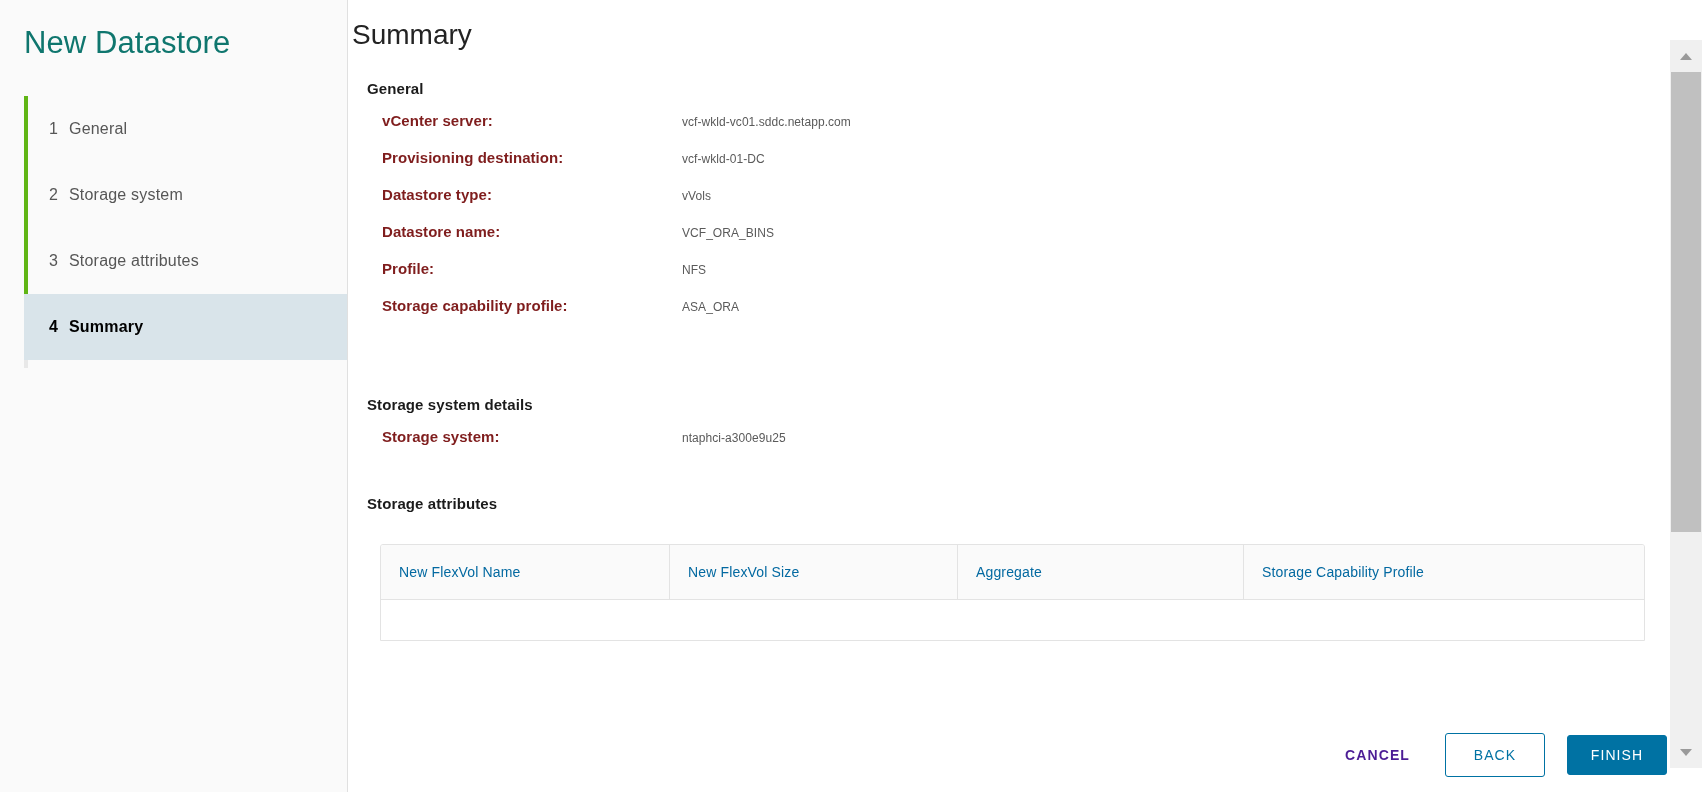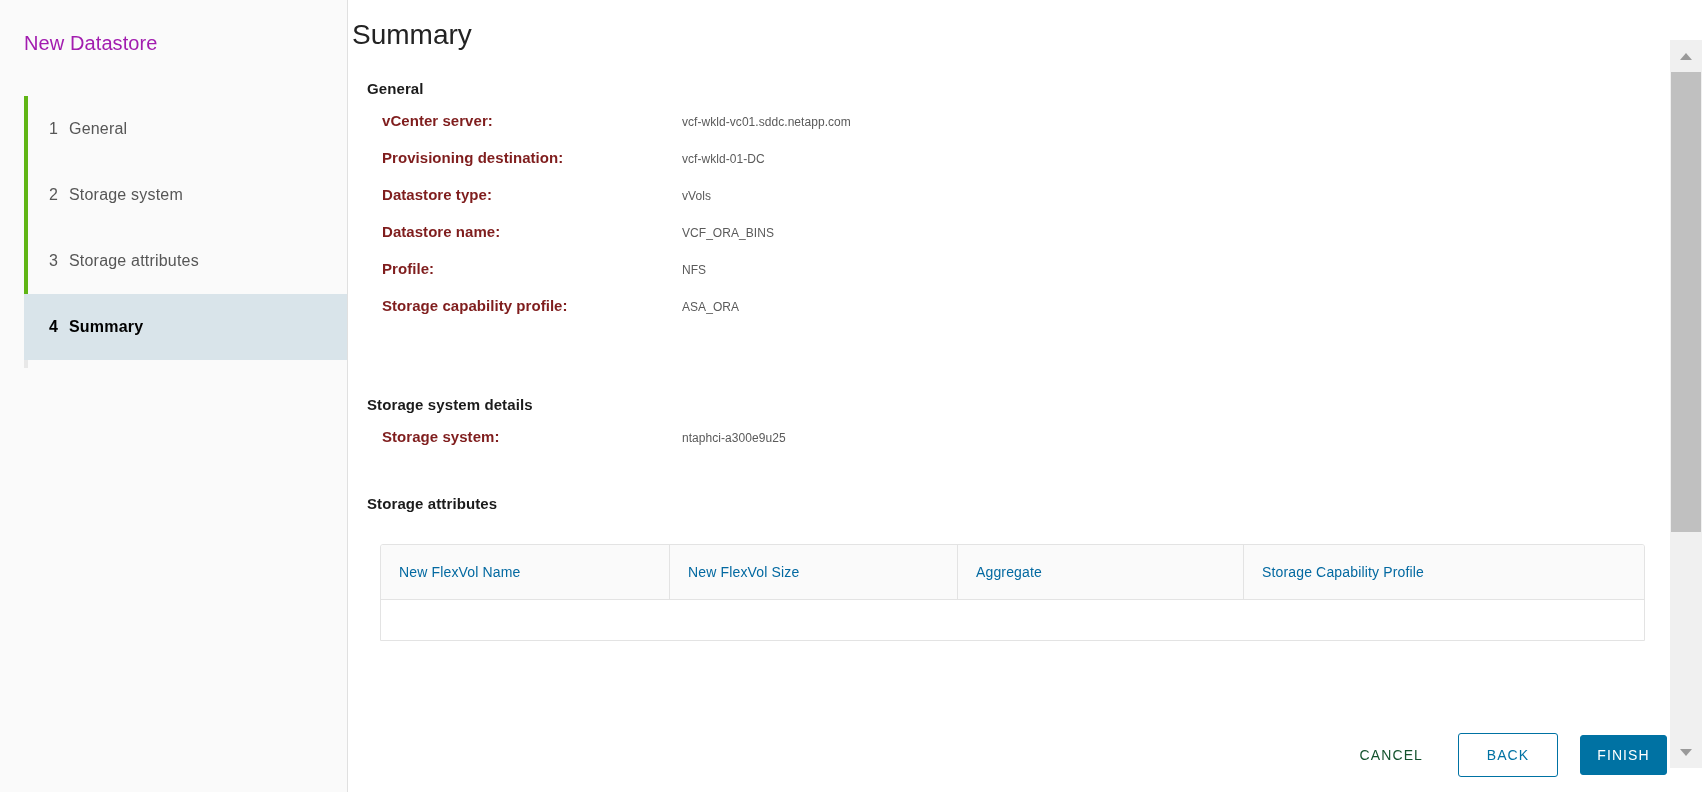--- a/index.html
+++ b/index.html
@@ -25,23 +25,23 @@
   #sidebar {
     width: 348px;
     height: 792px;
     background: #fafafa;
     border-right: 1px solid #e0e0e0;
     flex: 0 0 348px;
     position: relative;
   }
 
   #wizard-title {
-    font-size: 20px;
+    font-size: 31px;
     font-weight: 400;
-    color: #a21caf;
+    color: #0f766e;
     letter-spacing: 0.1px;
     padding: 26px 0 0 24px;
     line-height: 34px;
   }
 
   #step-list {
     position: relative;
     margin-top: 36px;
     padding-left: 24px;
   }
@@ -205,39 +205,40 @@
     cursor: pointer;
     border-radius: 3px;
     display: inline-flex;
     align-items: center;
     justify-content: center;
     text-transform: uppercase;
   }
   #btn-cancel {
     background: transparent;
     border: 1px solid transparent;
-    color: #14532d;
+    color: #4c1d95;
     height: 38px;
     padding: 0 18px;
     margin-right: 16px;
+    font-weight: bold;
   }
   #btn-back {
     background: #ffffff;
     border: 1px solid #0072a3;
     color: #0072a3;
     height: 44px;
     width: 100px;
     margin-right: 22px;
   }
   #btn-finish {
     background: #0072a3;
     border: 1px solid #0072a3;
     color: #ffffff;
     height: 40px;
-    width: 87px;
+    width: 100px;
   }
 
   
   #vscroll {
     position: absolute;
     right: 0;
     top: 40px;
     width: 32px;
     bottom: 24px;
     background: #ffffff;

